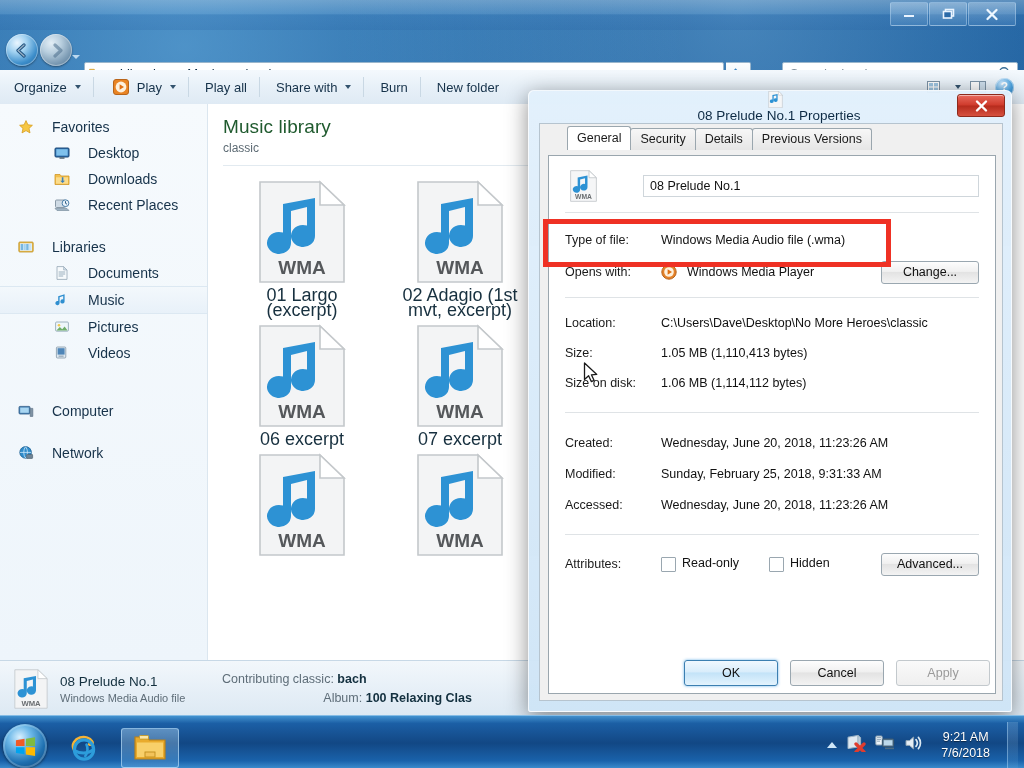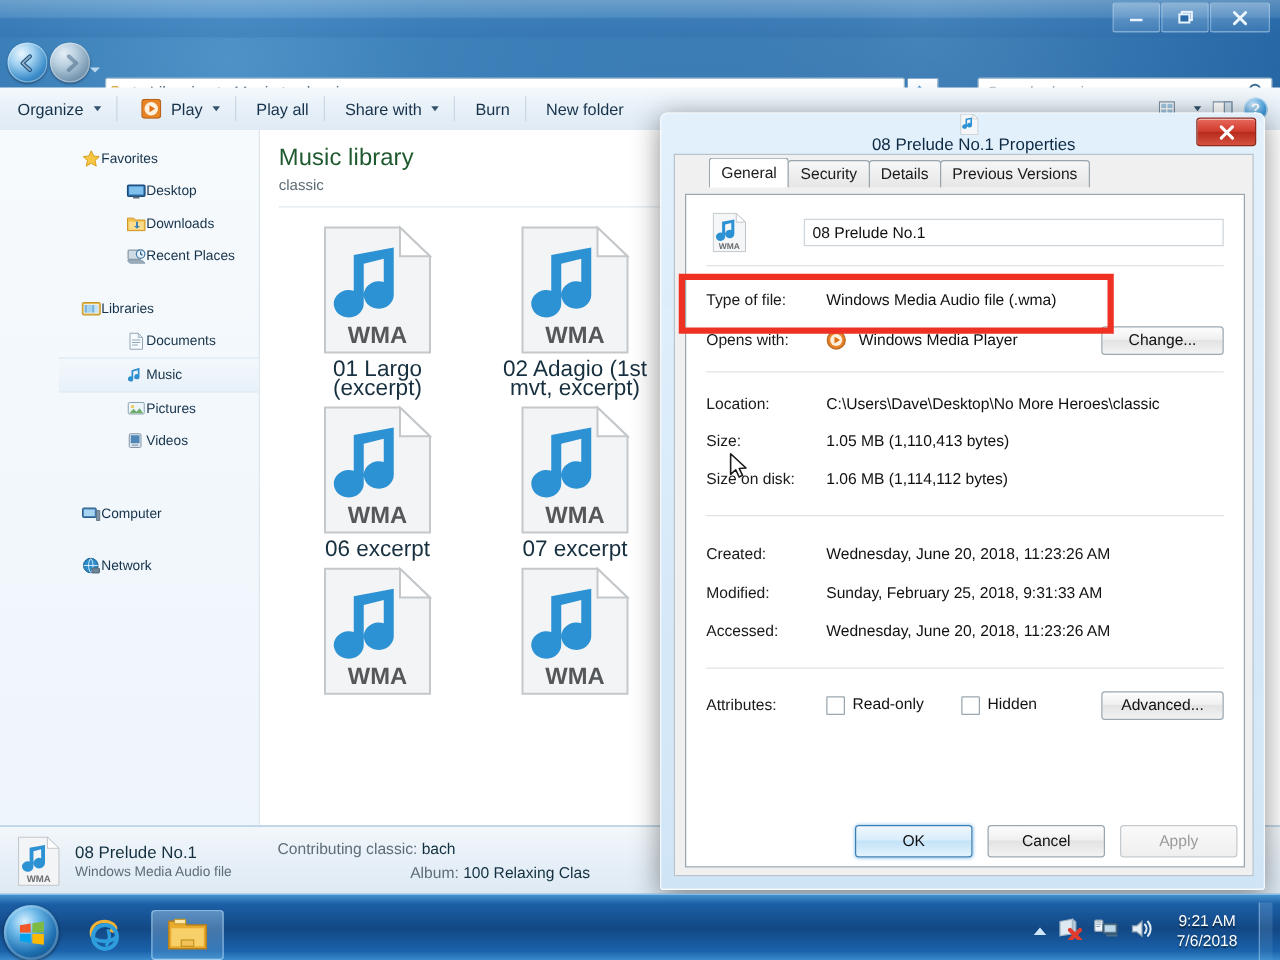--- a/index.html
+++ b/index.html
@@ -105,22 +105,22 @@
   }
   
   .exp-body{position:absolute;left:0;top:104px;width:1024px;height:556px;background:#fff;}
   .sidebar{
     position:absolute;left:0;top:0;width:208px;height:556px;
     background:linear-gradient(180deg,#f6fafd 0%,#eef5fb 100%);
     border-right:1px solid #dbe6ef;
     padding-top:10px;box-sizing:border-box;overflow:hidden;
   }
   .nav-item{
-    display:flex;align-items:center;gap:0;height:26px;padding-left:18px;
-    font-size:11px;color:#16324a;white-space:nowrap;margin-left:47px;
+    display:flex;align-items:center;gap:18px;height:26px;padding-left:18px;
+    font-size:14px;color:#16324a;white-space:nowrap;
   }
   .nav-item.child{padding-left:54px}
   .nav-item.sel{
     background:linear-gradient(180deg,#f3f8fc,#e8f1f9);
     border-top:1px solid #dce8f2;border-bottom:1px solid #dce8f2;
   }
   .nav-gap{height:16px}
   .nav-ico{width:16px;height:16px;flex:0 0 auto;display:block}
   .content{
     position:absolute;left:209px;top:0;width:815px;height:556px;background:#fff;
@@ -140,21 +140,21 @@
     background:linear-gradient(180deg,#f2f7fb 0%,#e6eff7 55%,#dde9f3 100%);
     border-top:1px solid #c7d8e6;
     display:flex;align-items:center;padding-left:14px;box-sizing:border-box;
   }
   .det-ico{flex:0 0 auto;margin-right:12px}
   .det-main{width:150px}
   .det-name{font-size:13.5px;color:#14303f}
   .det-kind{font-size:11px;color:#5e6d78;margin-top:3px}
   .det-meta{margin-left:12px}
   .det-row{font-size:12.5px;color:#4c5b66;line-height:19px;white-space:nowrap}
-  .det-row b{color:#13303f;font-weight:400}
+  .det-row b{color:#13303f;font-weight:700}
   .det-row .k{color:#5e6d78}
   .det-row.right{text-align:right;width:250px}
   
   #dlg{
     position:absolute;left:528px;top:90px;width:484px;height:622px;
     border-radius:6px 6px 3px 3px;
     background:linear-gradient(180deg,rgba(226,240,252,.97) 0%,rgba(206,228,246,.96) 100%);
     box-shadow:0 5px 22px rgba(0,0,0,.45);
     border:1px solid rgba(255,255,255,.75);
     box-sizing:border-box;

